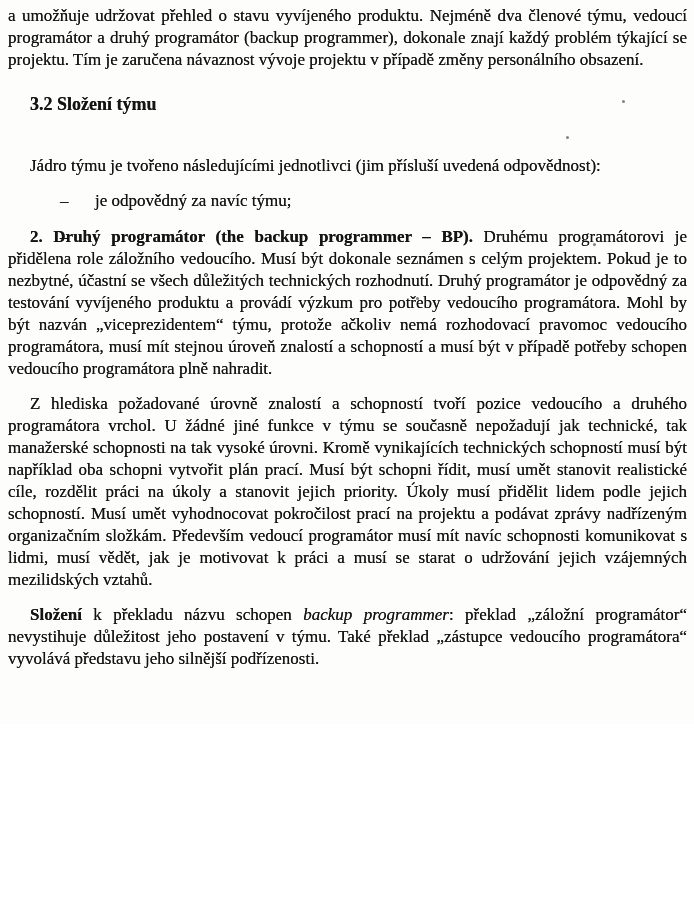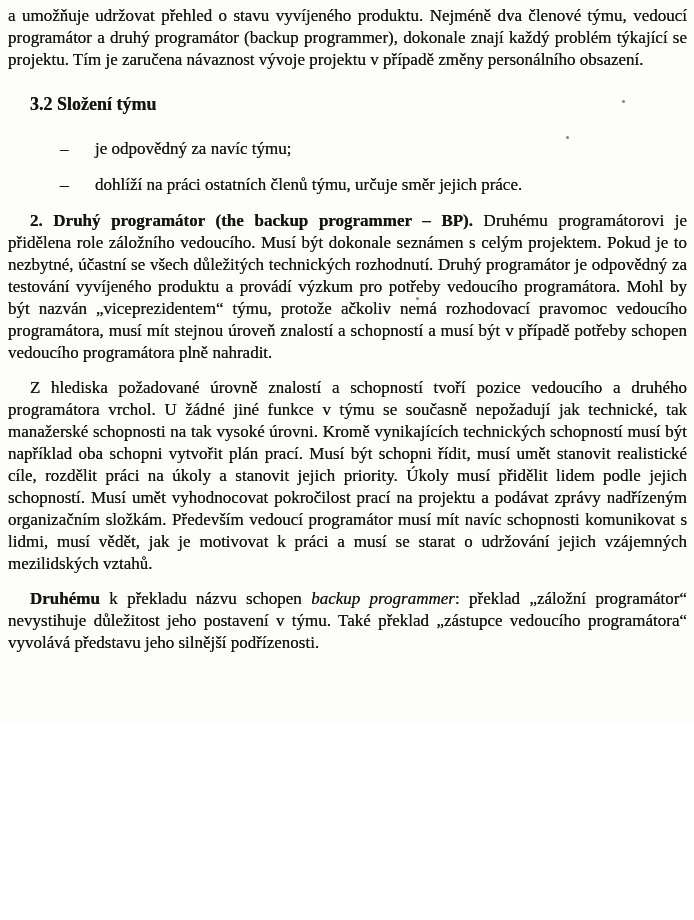--- a/index.html
+++ b/index.html
@@ -19,21 +19,21 @@
   }
   .para {
     margin: 0 0 13px 0;
     text-align: justify;
     text-indent: 22px;
   }
   .para.no-indent { text-indent: 0; }
   .heading {
     font-size: 18px;
     font-weight: bold;
-    margin: 22px 0 23px 0;
+    margin: 22px 0 40px 0;
     padding-left: 22px;
     text-indent: 0;
   }
   .duties { margin: 0 0 2px 0; }
   .duty {
     position: relative;
     padding-left: 87px;
     margin: 0 0 14px 0;
     text-align: justify;
   }
@@ -54,44 +54,44 @@
 </style>
 </head>
 <body>
 
 <div class="page">
 
   <p class="para no-indent">a umožňuje udržovat přehled o stavu vyvíjeného produktu. Nejméně dva členové týmu, vedoucí programátor a druhý programátor (backup programmer), dokonale znají každý problém týkající se projektu. Tím je zaručena návaznost vývoje projektu v případě změny personálního obsazení.</p>
 
   <h2 class="heading">3.2 Složení týmu</h2>
 
+  <p class="para">Jádro týmu je tvořeno následujícími jednotlivci (jim přísluší uvedená odpovědnost):</p>
 
 
   <div class="duties">
     <div class="duty">
       <span class="marker">–</span>
       <span>je odpovědný za navíc týmu;</span>
     </div>
     <div class="duty">
       <span class="marker">–</span>
     </div>
     <div class="duty">
       <span class="marker">–</span>
     </div>
     <div class="duty">
       <span class="marker">–</span>
-      <span>dohlíží na práci ostatních členů týmu, určuje směr jejich práce.</span>
     </div>
   </div>
 
 
   <p class="para"><b>2. Druhý programátor (the backup programmer – BP).</b><span> Druhému programátorovi je přidělena role záložního vedoucího. Musí být dokonale seznámen s celým projektem. Pokud je to nezbytné, účastní se všech důležitých technických rozhodnutí. Druhý programátor je odpovědný za testování vyvíjeného produktu a provádí výzkum pro potřeby vedoucího programátora. Mohl by být nazván „viceprezidentem“ týmu, protože ačkoliv nemá rozhodovací pravomoc vedoucího programátora, musí mít stejnou úroveň znalostí a schopností a musí být v případě potřeby schopen vedoucího programátora plně nahradit.</span></p>
 
   <p class="para">Z hlediska požadované úrovně znalostí a schopností tvoří pozice vedoucího a druhého programátora vrchol. U žádné jiné funkce v týmu se současně nepožadují jak technické, tak manažerské schopnosti na tak vysoké úrovni. Kromě vynikajících technických schopností musí být například oba schopni vytvořit plán prací. Musí být schopni řídit, musí umět stanovit realistické cíle, rozdělit práci na úkoly a stanovit jejich priority. Úkoly musí přidělit lidem podle jejich schopností. Musí umět vyhodnocovat pokročilost prací na projektu a podávat zprávy nadřízeným organizačním složkám. Především vedoucí programátor musí mít navíc schopnosti komunikovat s lidmi, musí vědět, jak je motivovat k práci a musí se starat o udržování jejich vzájemných mezilidských vztahů.</p>
 
-  <p class="para"><b>Druhému</b><span> k překladu názvu schopen </span><i>backup programmer</i><span>: překlad „záložní programátor“ nevystihuje důležitost jeho postavení v týmu. Také překlad „zástupce vedoucího programátora“ vyvolává představu jeho silnější podřízenosti.</span></p>
+  <p class="para"><b>Složení</b><span> k překladu názvu schopen </span><i>backup programmer</i><span>: překlad „záložní programátor“ nevystihuje důležitost jeho postavení v týmu. Také překlad „zástupce vedoucího programátora“ vyvolává představu jeho silnější podřízenosti.</span></p>
 
   <span class="speck" style="left:566px; top:136px;"></span>
 
   <span class="speck" style="left:593px; top:243px;"></span>
   <span class="speck" style="left:416px; top:297px;"></span>
   <span class="speck" style="left:622px; top:100px;"></span>
 </div>
 
 </body></html>

